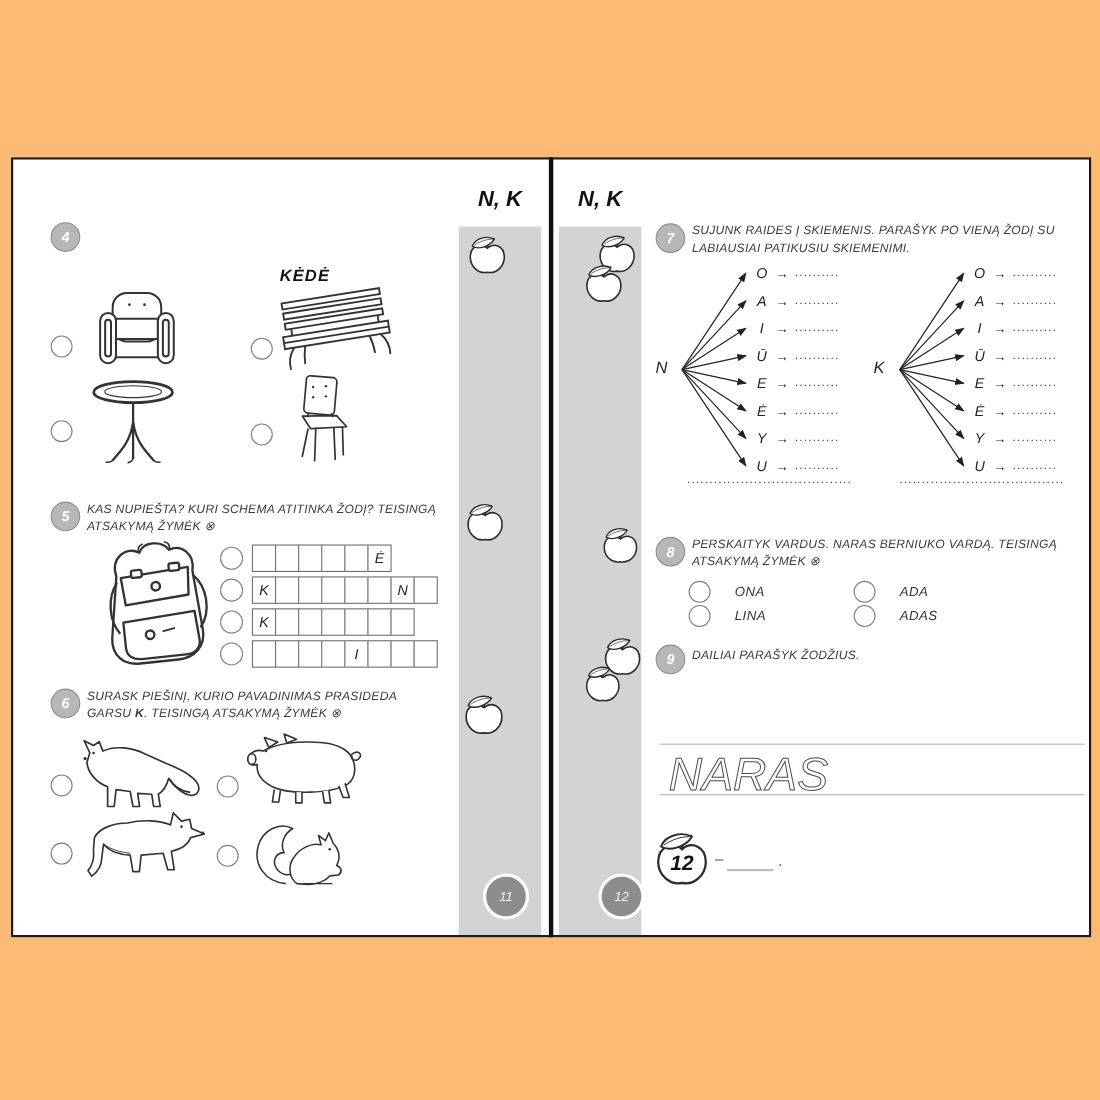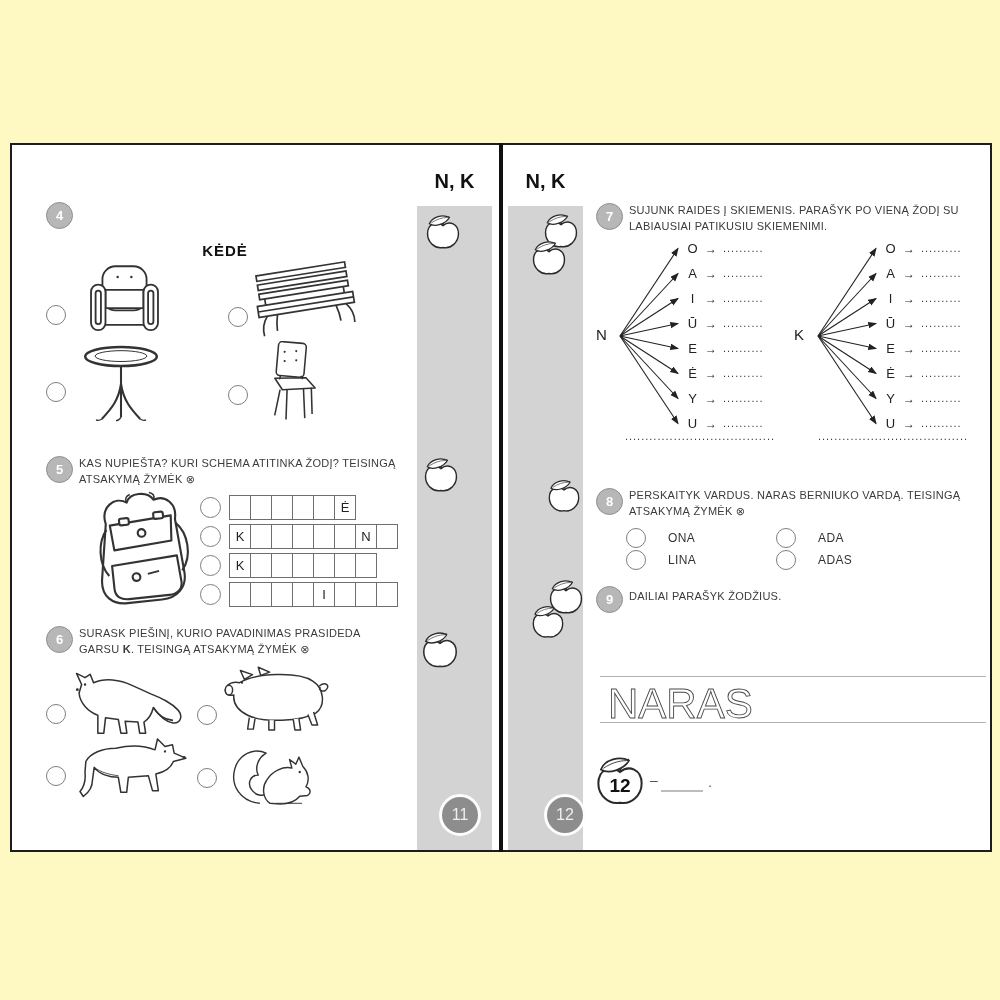--- a/index.html
+++ b/index.html
@@ -1,32 +1,32 @@
 <!DOCTYPE html>
 <html><head>
 <meta charset="utf-8">
 <style>
   html,body{margin:0;padding:0;background:#fff;}
-  .canvas{position:relative;width:1000px;height:1000px;background:#fef9c3;overflow:hidden;
-          font-family:"Liberation Sans",sans-serif;color:#3c3c3c;}
+  .canvas{position:relative;width:1000px;height:1000px;background:#fdba74;overflow:hidden;
+          font-family:"Liberation Sans",sans-serif;color:#3c3c3c;font-style:italic;}
   .frame{position:absolute;left:10px;top:143px;width:978px;height:705px;border:2px solid #1d1d1d;background:#fff;}
   .spine{position:absolute;left:499px;top:143px;width:4px;height:709px;background:#101010;z-index:5;}
   .band{position:absolute;top:206px;height:644px;width:75px;background:#d3d3d3;z-index:1;}
   .band-left{left:417px;}
   .band-right{left:508px;}
   .hdr{position:absolute;top:170px;width:75px;text-align:center;font-size:20px;font-weight:bold;color:#111;z-index:2;}
   .hdr-left{left:417px;}
   .hdr-right{left:508px;}
   .apple{position:absolute;z-index:2;}
   .page-circle{position:absolute;width:36px;height:36px;border-radius:50%;background:#8d8d8d;border:3px solid #fdfdfd;
-               display:flex;align-items:center;justify-content:center;color:#efefef;font-size:16px;z-index:3;}
+               display:flex;align-items:center;justify-content:center;color:#efefef;font-size:12px;z-index:3;}
   .badge{position:absolute;width:25px;height:25px;border-radius:50%;background:#b7b7b7;border:1.5px solid #8e8e8e;
          display:flex;align-items:center;justify-content:center;color:#fff;font-weight:bold;font-size:13px;z-index:2;}
   .task-text{position:absolute;font-size:11px;line-height:15.5px;letter-spacing:0.25px;color:#3b3b3b;z-index:2;}
-  .word-title{position:absolute;font-weight:bold;font-size:15px;color:#111;text-align:center;letter-spacing:1px;}
+  .word-title{position:absolute;font-weight:bold;font-size:15px;color:#111;text-align:right;letter-spacing:1px;}
   .mark-circle{display:inline-block;width:18px;height:18px;border:1.4px solid #7e7e7e;border-radius:50%;background:#fff;flex:none;}
   .opt-circle{position:absolute;width:18px;height:18px;border:1.4px solid #7e7e7e;border-radius:50%;background:#fff;z-index:2;}
   .pic{position:absolute;z-index:2;}
   .pic svg{display:block;}
   
   .schema-list{position:absolute;left:200px;top:495px;z-index:2;}
   .schema-row{display:flex;align-items:center;height:24px;margin-bottom:5px;}
   .schema-row .mark-circle{margin-right:9px;width:19px;height:19px;}
   .cells{display:flex;}
   .cell{width:20px;height:23px;border:1px solid #6e6e6e;margin-left:-1px;display:flex;align-items:center;

